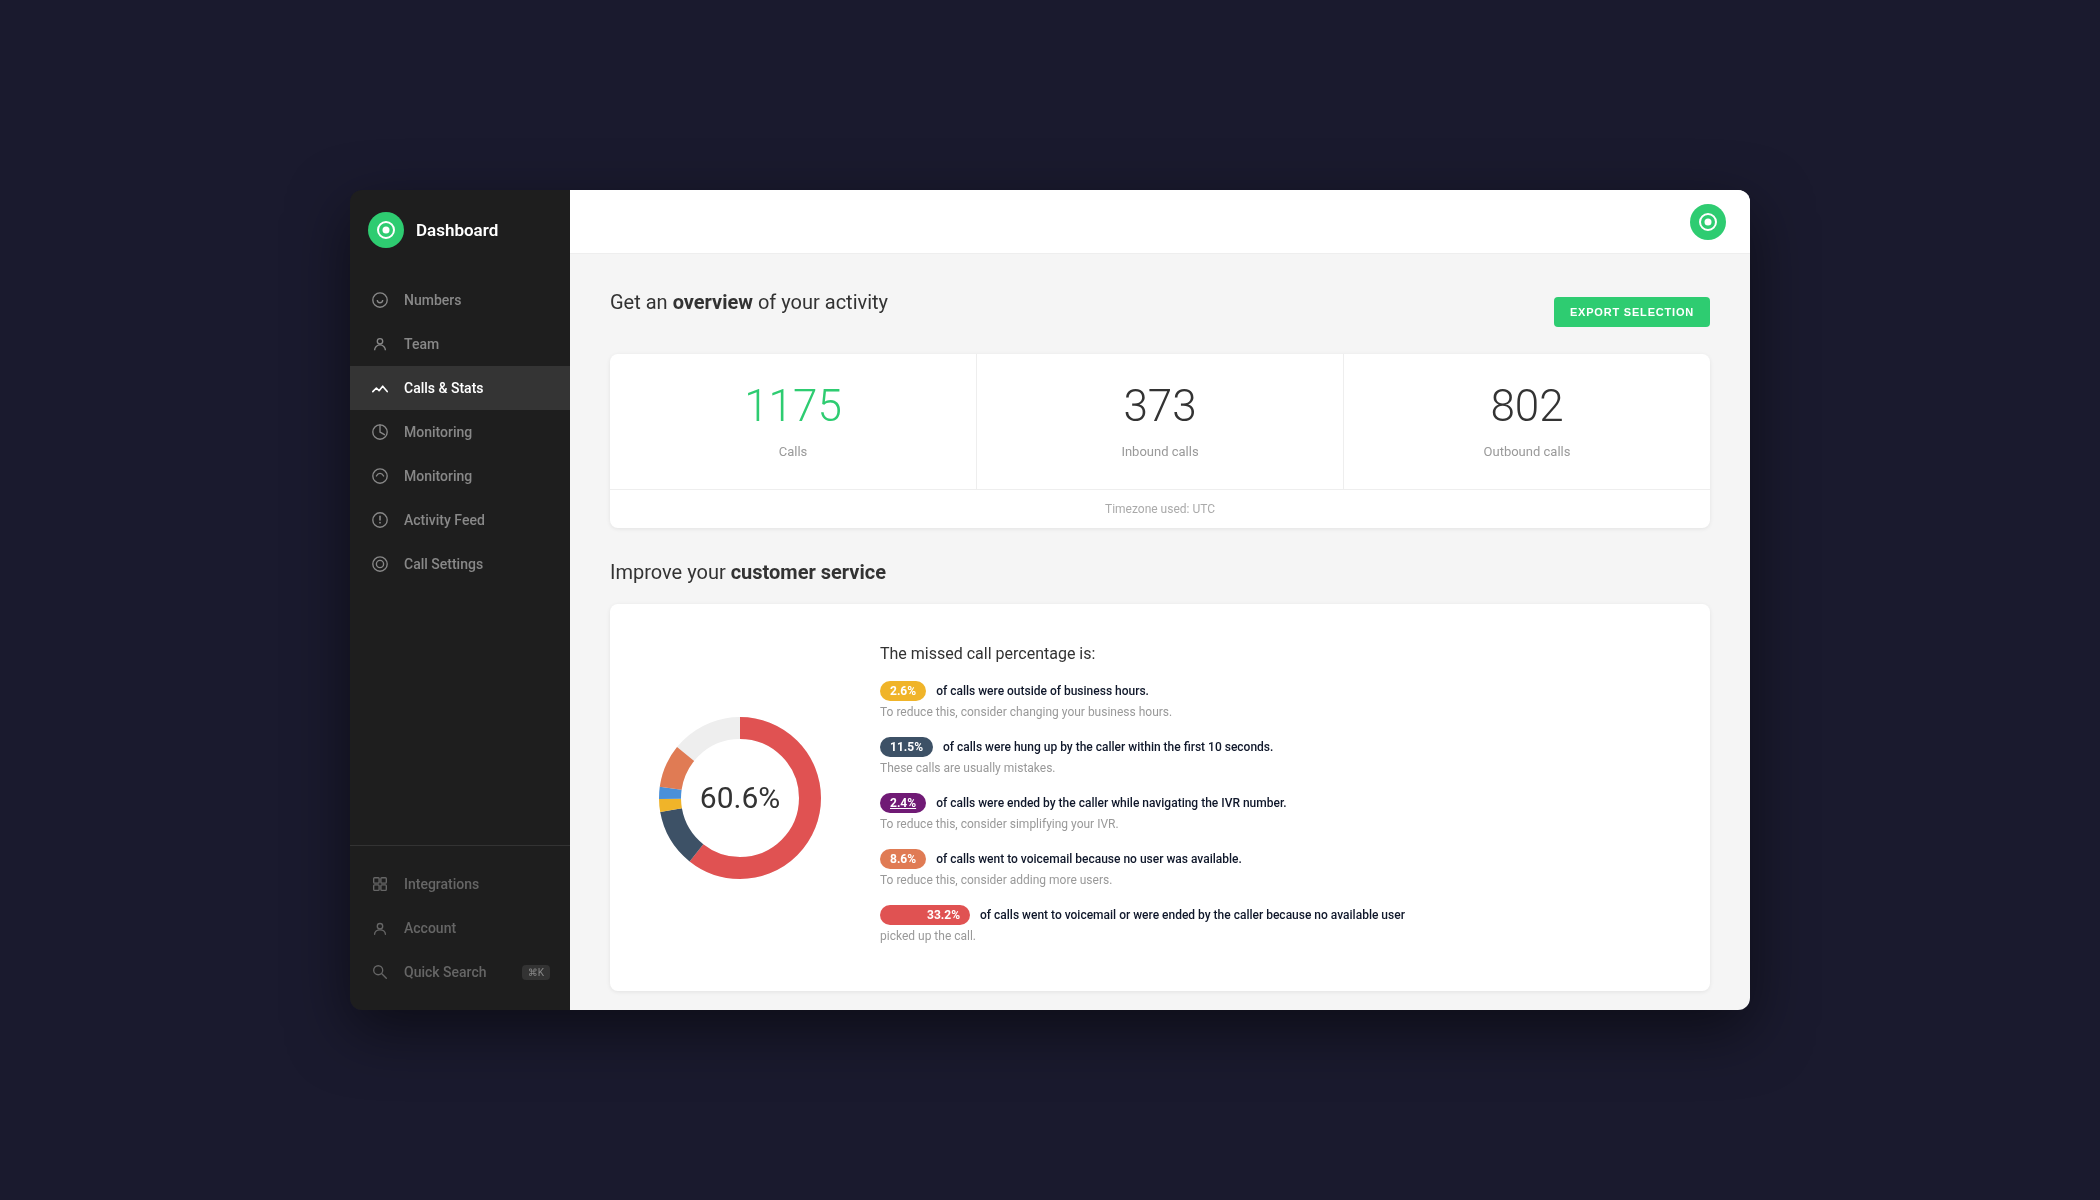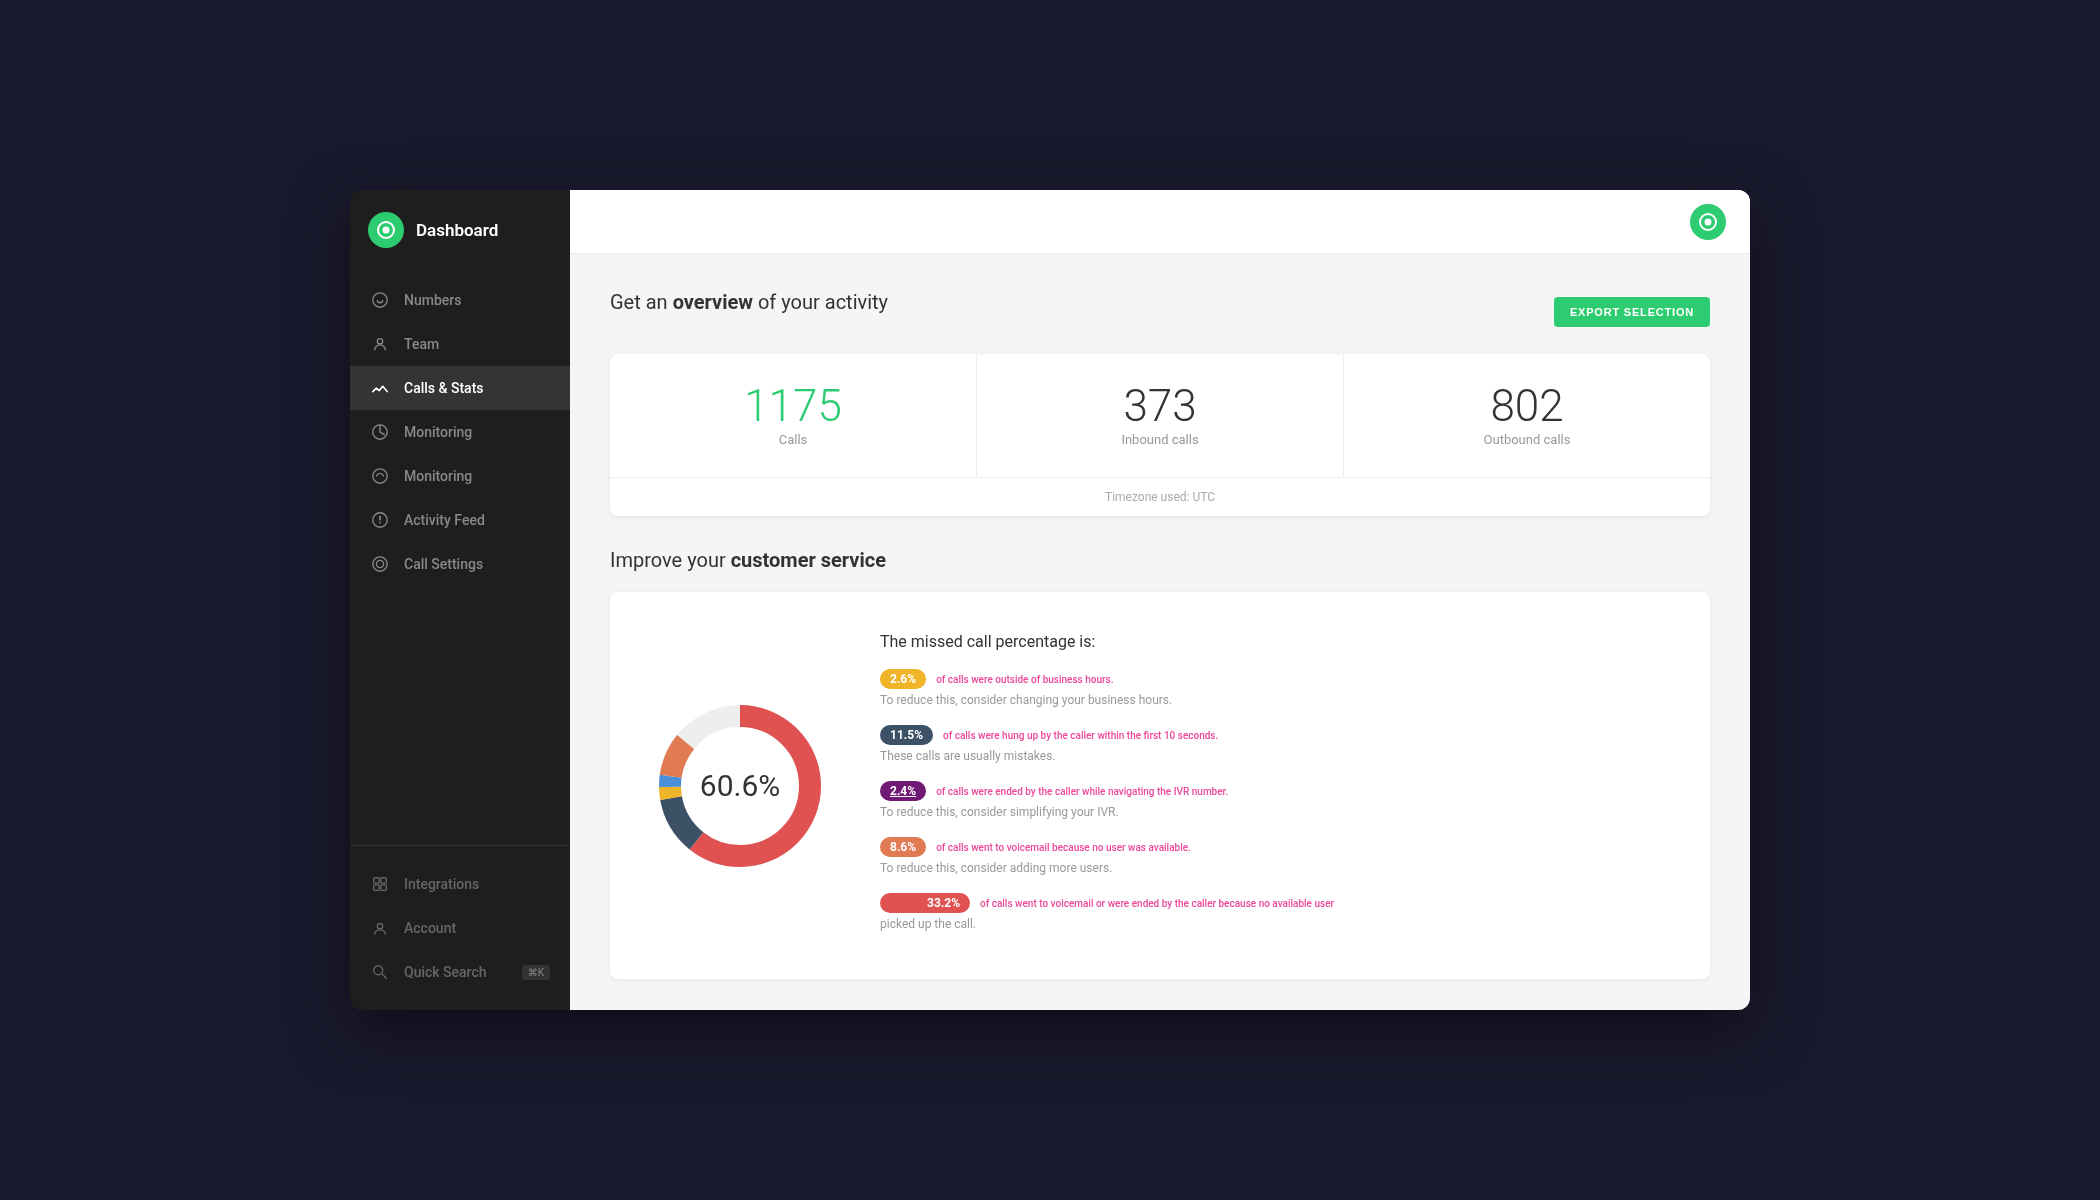--- a/index.html
+++ b/index.html
@@ -197,21 +197,21 @@
       padding: 30px 24px;
       text-align: center;
       border-right: 1px solid #eee;
     }
     .stat-item:last-child { border-right: none; }
     .stat-number {
       font-size: 44px;
       font-weight: 300;
       color: #333;
       line-height: 1;
-      margin-bottom: 4px;
+      margin-bottom: 16px;
     }
     .stat-number.green { color: #2ecc71; }
     .stat-label {
       font-size: 13px;
       color: #999;
     }
     .timezone-row {
       padding: 12px 24px;
       text-align: center;
       font-size: 12px;
@@ -269,22 +269,22 @@
       font-weight: 700;
       color: white;
       flex-shrink: 0;
     }
     .badge-yellow { background: #f0b429; }
     .badge-dark { background: #3d5166; }
     .badge-blue { background: #701a75; text-decoration: underline; }
     .badge-orange { background: #e07b54; }
     .badge-red { background: #e05252; padding-left: 47px; }
     .insight-text {
-      font-size: 10px;
-      color: #ec4899;
+      font-size: 12px;
+      color: #0f172a;
       font-weight: 500;
     }
     .insight-sub {
       font-size: 12px;
       color: #999;
       margin-top: 3px;
     }
     
     .donut-svg { width: 200px; height: 200px; }
     

